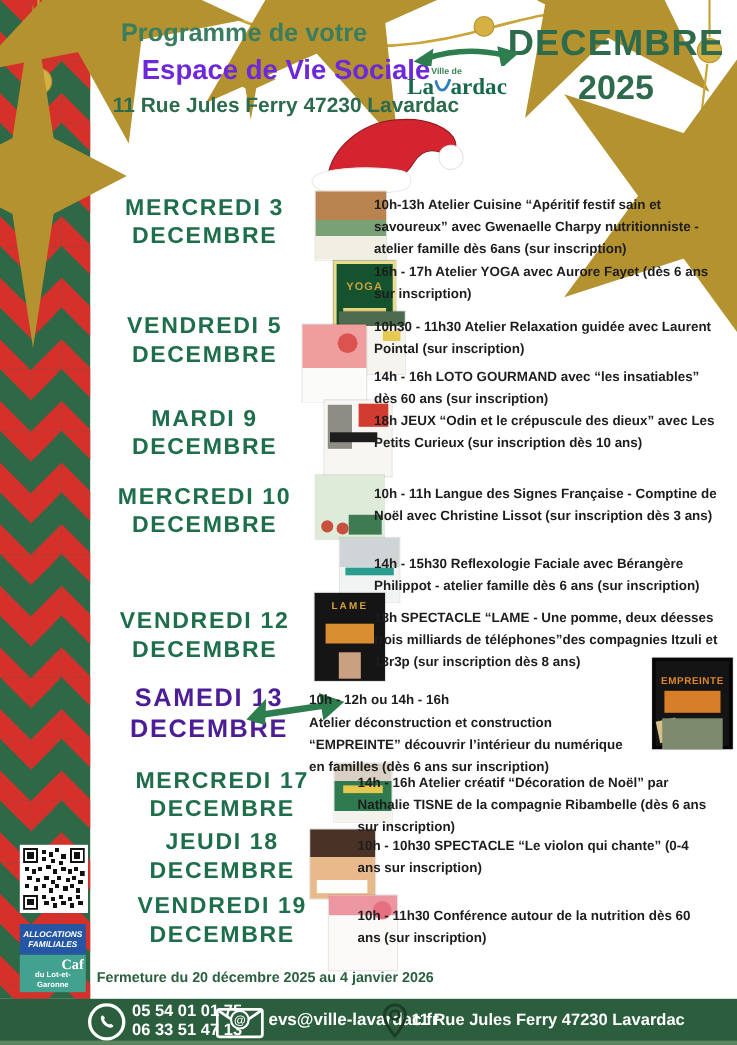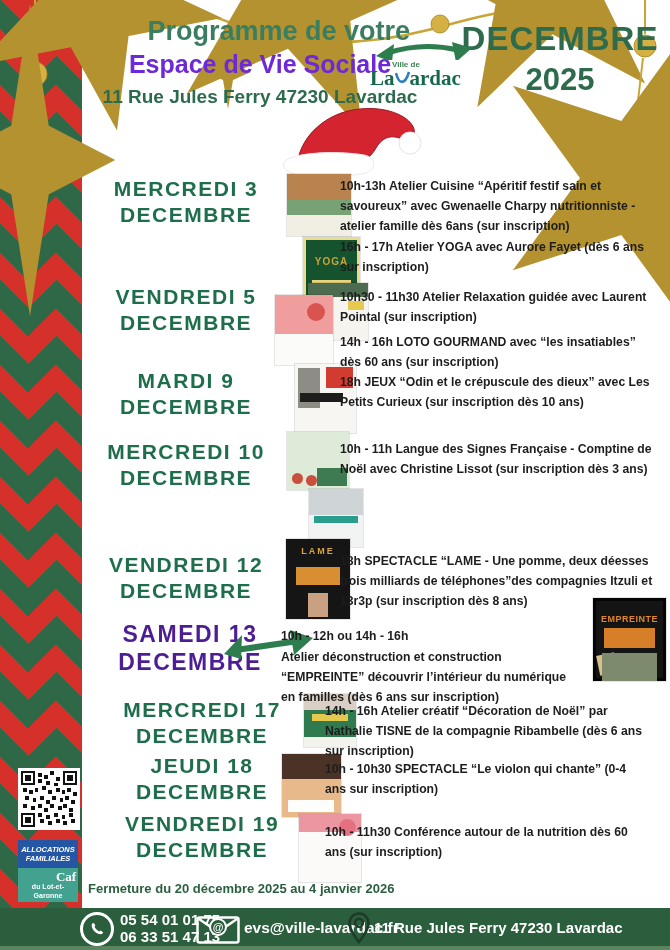--- a/index.html
+++ b/index.html
@@ -12,22 +12,22 @@
       linear-gradient(135deg,#d6302b 25%,transparent 25%),
       linear-gradient(225deg,#d6302b 25%,transparent 25%),
       linear-gradient(45deg,#d6302b 25%,transparent 25%),
       linear-gradient(315deg,#d6302b 25%,transparent 25%);
     background-position:28px 0,28px 0,0 0,0 0;
     background-size:56px 56px;}
   .decor{position:absolute;left:0;top:0;z-index:2;pointer-events:none;}
   .santa{position:absolute;left:276px;top:96px;z-index:4;pointer-events:none;}
 
   
-  .h-t1{position:absolute;left:110px;top:16px;width:300px;text-align:right;
-        font-size:27px;font-weight:800;color:#3b7d5f;z-index:5;}
+  .h-t1{position:absolute;left:110px;top:16px;width:300px;text-align:left;
+        font-size:23px;font-weight:800;color:#3b7d5f;z-index:5;}
   .h-t2{position:absolute;left:100px;top:50px;width:320px;text-align:center;
         font-size:25px;font-weight:800;color:#6d28d9;z-index:5;}
   .h-ad{position:absolute;left:75px;top:86px;width:370px;text-align:center;
         font-size:19px;font-weight:800;color:#2c6b4e;z-index:5;}
   .h-month{position:absolute;left:460px;top:20px;width:200px;text-align:center;
         font-size:33px;font-weight:800;color:#2d6b4c;letter-spacing:1px;z-index:5;}
   .h-year{position:absolute;left:460px;top:62px;width:200px;text-align:center;
         font-size:31px;font-weight:800;color:#2d6b4c;z-index:5;}
 
   
@@ -215,20 +215,21 @@
   <div class="th t-deco"></div>
   <div class="th t-violon"></div>
   <div class="th t-nutrition"></div>
 
   <div class="ev ev1">10h-13h Atelier Cuisine “Apéritif festif sain et savoureux” avec Gwenaelle Charpy nutritionniste - atelier famille dès 6ans (sur inscription)</div>
   <div class="ev ev2">16h - 17h Atelier YOGA avec Aurore Fayet (dès 6 ans sur inscription)</div>
   <div class="ev ev3">10h30 - 11h30 Atelier Relaxation guidée avec Laurent Pointal (sur inscription)</div>
   <div class="ev ev4">14h - 16h LOTO GOURMAND avec “les insatiables” dès 60 ans (sur inscription)</div>
   <div class="ev ev5">18h JEUX “Odin et le crépuscule des dieux” avec Les Petits Curieux (sur inscription dès 10 ans)</div>
   <div class="ev ev6">10h - 11h Langue des Signes Française - Comptine de Noël avec Christine Lissot (sur inscription dès 3 ans)</div>
+  <div class="ev ev7">14h - 15h30 Reflexologie Faciale avec Bérangère Philippot - atelier famille dès 6 ans (sur inscription)</div>
   <div class="ev ev8">18h SPECTACLE “LAME - Une pomme, deux déesses trois milliards de téléphones”des compagnies Itzuli et 13r3p (sur inscription dès 8 ans)</div>
   <div class="ev ev9t">10h - 12h ou 14h - 16h</div>
   <div class="ev ev9">Atelier déconstruction et construction “EMPREINTE” découvrir l’intérieur du numérique en familles (dès 6 ans sur inscription)</div>
   <div class="ev ev10">14h - 16h  Atelier créatif “Décoration de Noël” par Nathalie TISNE de la compagnie Ribambelle (dès 6 ans sur inscription)</div>
   <div class="ev ev11">10h - 10h30  SPECTACLE “Le violon qui chante” (0-4 ans sur inscription)</div>
   <div class="ev ev12">10h - 11h30 Conférence autour de la nutrition dès 60 ans (sur inscription)</div>
 
   <div class="closure">Fermeture du 20 décembre 2025 au 4 janvier 2026</div>
 
   <div class="qr">

